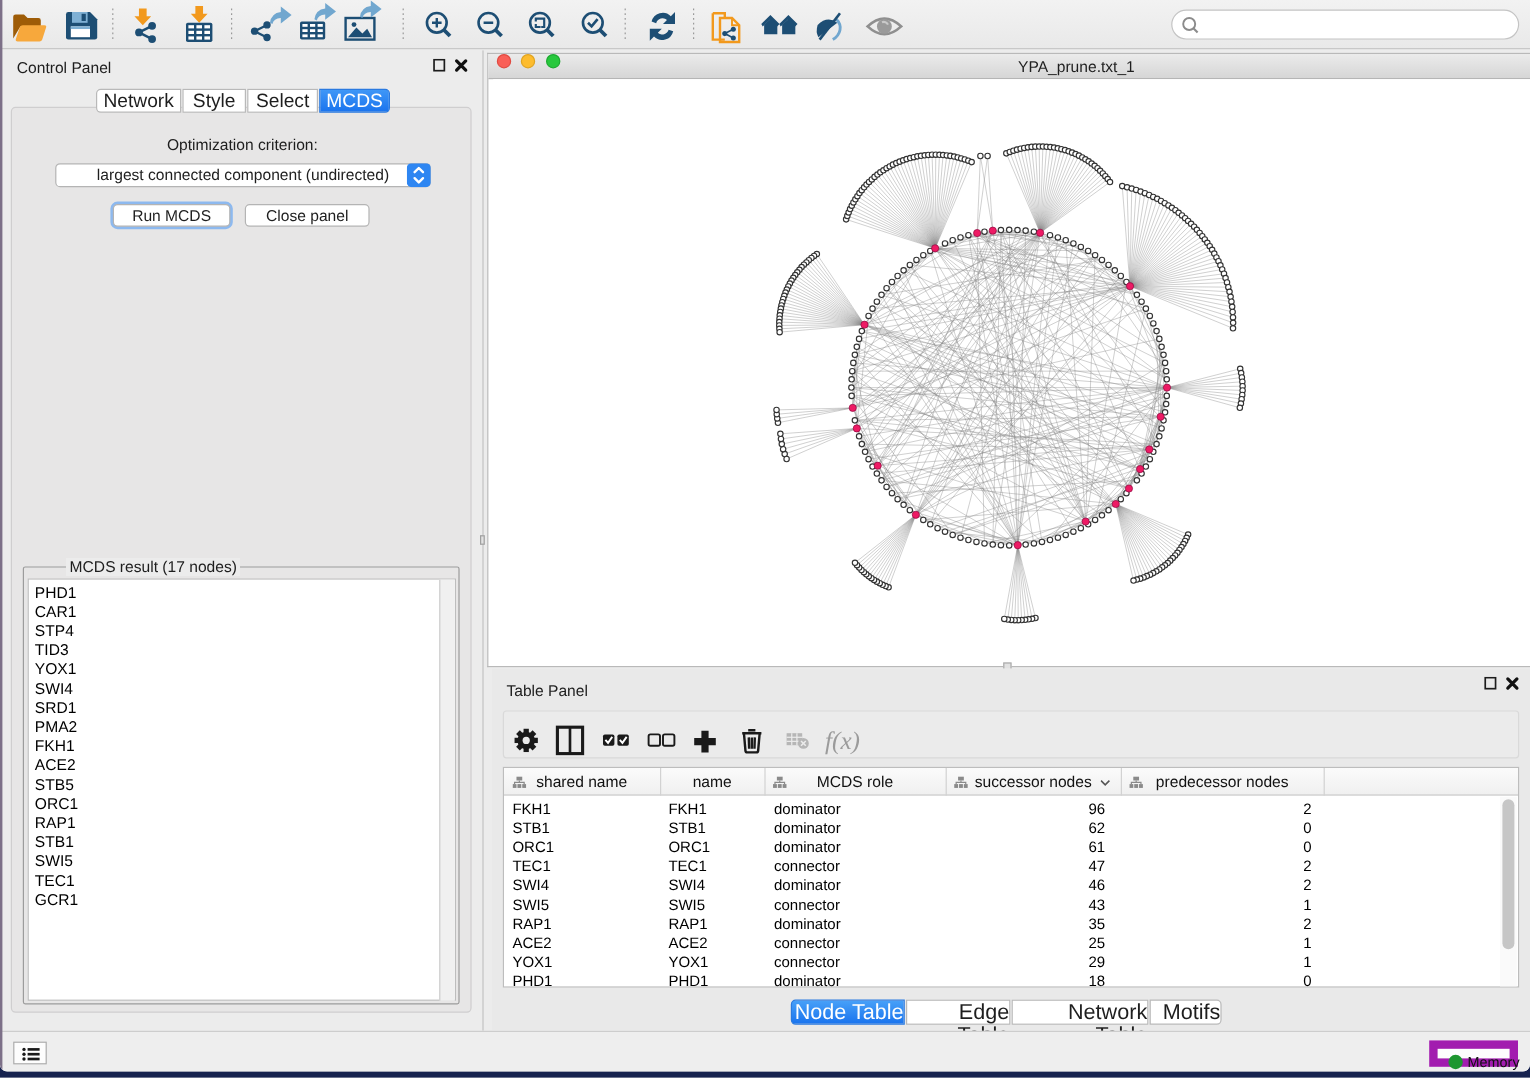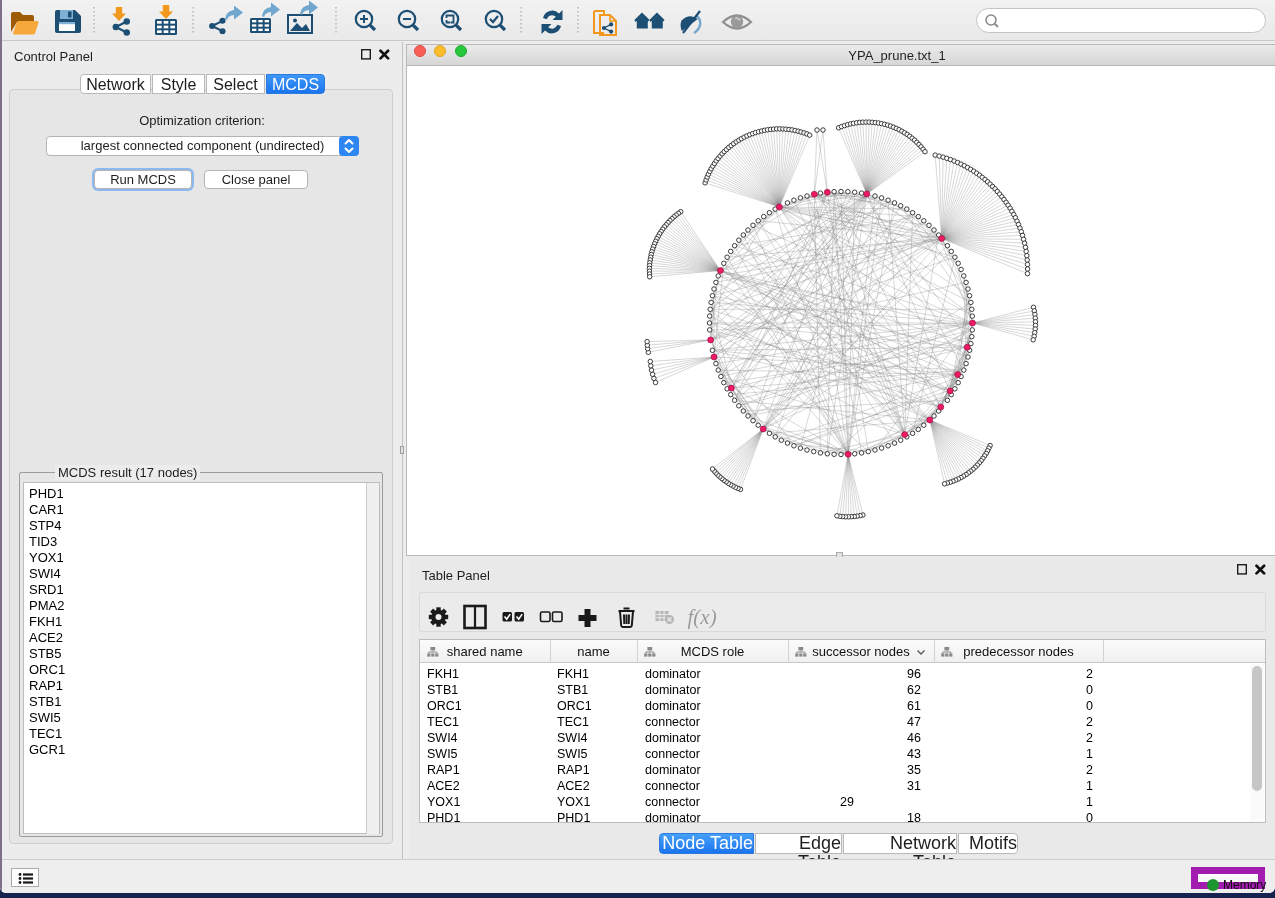--- a/index.html
+++ b/index.html
@@ -1199,28 +1199,28 @@
             <span class="cell" style="left:7px;">RAP1</span>
             <span class="cell" style="left:137px;">RAP1</span>
             <span class="cell" style="left:225px;">dominator</span>
             <span class="cell" style="left:420px;width:81px;text-align:right;">35</span>
             <span class="cell" style="left:592px;width:81px;text-align:right;">2</span>
           </div>
           <div class="row" style="top:138px;">
             <span class="cell" style="left:7px;">ACE2</span>
             <span class="cell" style="left:137px;">ACE2</span>
             <span class="cell" style="left:225px;">connector</span>
-            <span class="cell" style="left:420px;width:81px;text-align:right;">31</span>
+            <span class="cell" style="left:420px;width:81px;text-align:right;">25</span>
             <span class="cell" style="left:592px;width:81px;text-align:right;">1</span>
           </div>
           <div class="row" style="top:154px;">
             <span class="cell" style="left:7px;">YOX1</span>
             <span class="cell" style="left:137px;">YOX1</span>
             <span class="cell" style="left:225px;">connector</span>
-            <span class="cell" style="left:420px;width:81px;text-align:left;">29</span>
+            <span class="cell" style="left:420px;width:81px;text-align:right;">29</span>
             <span class="cell" style="left:592px;width:81px;text-align:right;">1</span>
           </div>
           <div class="row" style="top:170px;">
             <span class="cell" style="left:7px;">PHD1</span>
             <span class="cell" style="left:137px;">PHD1</span>
             <span class="cell" style="left:225px;">dominator</span>
             <span class="cell" style="left:420px;width:81px;text-align:right;">18</span>
             <span class="cell" style="left:592px;width:81px;text-align:right;">0</span>
           </div>
         </div>

